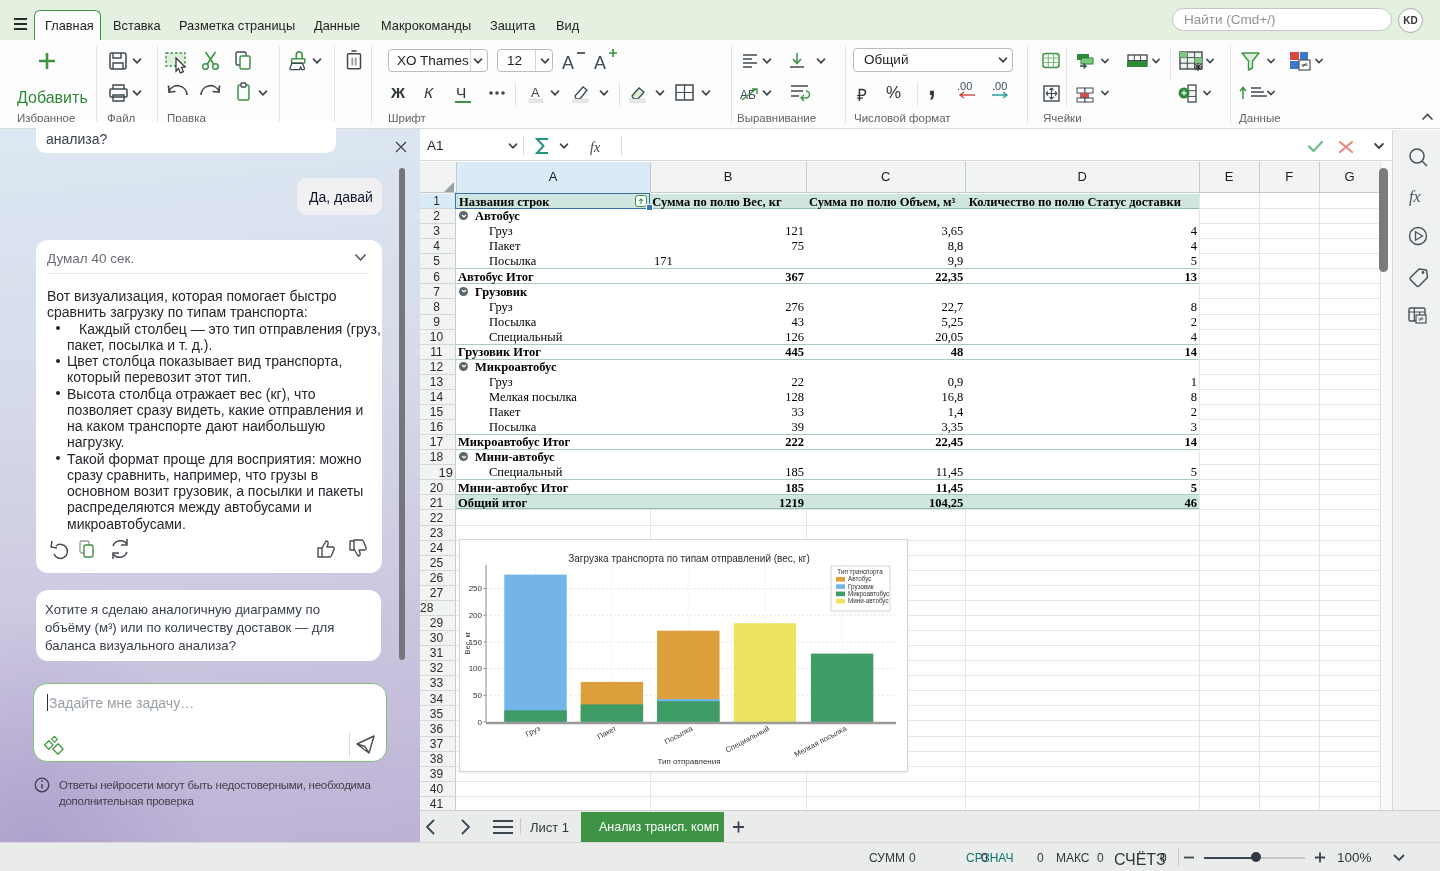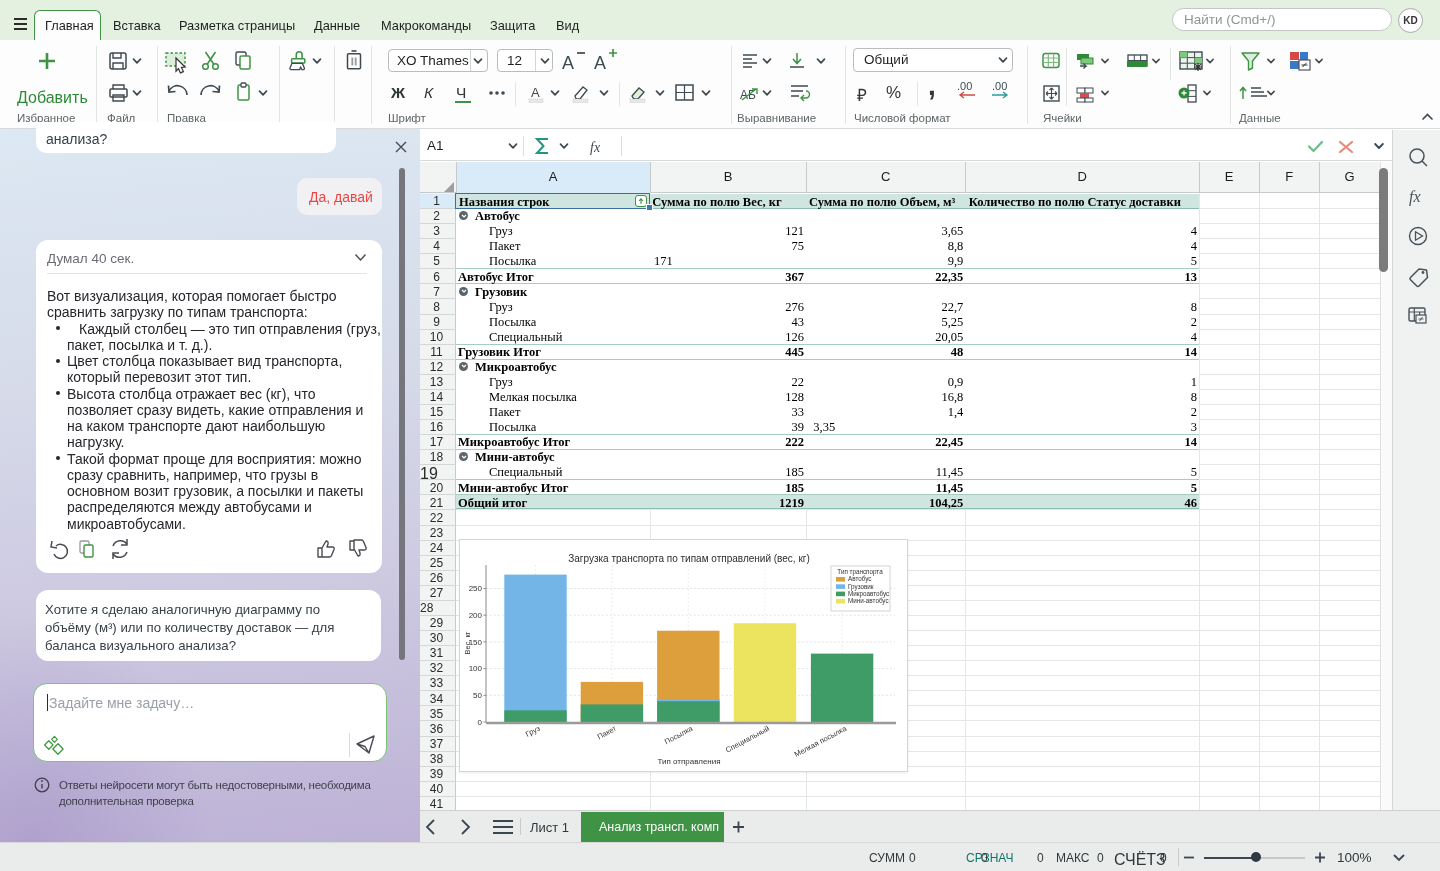--- a/index.html
+++ b/index.html
@@ -116,21 +116,21 @@
 <div class="txt" style="left:420px;top:390.10999999999996px;width:33px;text-align:center;font-size:12px;color:#2a2a2a;">14</div>
 <div class="abs" style="left:420px;top:403.97999999999996px;width:36px;height:1px;background:#d4d7d8;"></div>
 <div class="txt" style="left:420px;top:405.18px;width:33px;text-align:center;font-size:12px;color:#2a2a2a;">15</div>
 <div class="abs" style="left:420px;top:419.05px;width:36px;height:1px;background:#d4d7d8;"></div>
 <div class="txt" style="left:420px;top:420.25px;width:33px;text-align:center;font-size:12px;color:#2a2a2a;">16</div>
 <div class="abs" style="left:420px;top:434.12px;width:36px;height:1px;background:#d4d7d8;"></div>
 <div class="txt" style="left:420px;top:435.32px;width:33px;text-align:center;font-size:12px;color:#2a2a2a;">17</div>
 <div class="abs" style="left:420px;top:449.19px;width:36px;height:1px;background:#d4d7d8;"></div>
 <div class="txt" style="left:420px;top:450.39px;width:33px;text-align:center;font-size:12px;color:#2a2a2a;">18</div>
 <div class="abs" style="left:420px;top:464.26px;width:36px;height:1px;background:#d4d7d8;"></div>
-<div class="txt" style="left:420px;top:465.46px;width:33px;text-align:left;font-size:16px;color:#2a2a2a;">19</div>
+<div class="txt" style="left:420px;top:465.46px;width:33px;text-align:right;font-size:13px;color:#2a2a2a;">19</div>
 <div class="abs" style="left:420px;top:479.33px;width:36px;height:1px;background:#d4d7d8;"></div>
 <div class="txt" style="left:420px;top:480.53px;width:33px;text-align:center;font-size:12px;color:#2a2a2a;">20</div>
 <div class="abs" style="left:420px;top:494.4px;width:36px;height:1px;background:#d4d7d8;"></div>
 <div class="txt" style="left:420px;top:495.59999999999997px;width:33px;text-align:center;font-size:12px;color:#2a2a2a;">21</div>
 <div class="abs" style="left:420px;top:509.46999999999997px;width:36px;height:1px;background:#d4d7d8;"></div>
 <div class="txt" style="left:420px;top:510.67px;width:33px;text-align:center;font-size:12px;color:#2a2a2a;">22</div>
 <div class="abs" style="left:420px;top:524.5400000000001px;width:36px;height:1px;background:#d4d7d8;"></div>
 <div class="txt" style="left:420px;top:525.74px;width:33px;text-align:center;font-size:12px;color:#2a2a2a;">23</div>
 <div class="abs" style="left:420px;top:539.61px;width:36px;height:1px;background:#d4d7d8;"></div>
 <div class="txt" style="left:420px;top:540.8100000000001px;width:33px;text-align:center;font-size:12px;color:#2a2a2a;">24</div>
@@ -292,21 +292,21 @@
 <div class="txt srf" style="left:489px;top:390.10999999999996px;">Мелкая посылка</div>
 <div class="txt srf" style="left:654px;top:390.10999999999996px;width:150px;text-align:right;">128</div>
 <div class="txt srf" style="left:813.3px;top:390.10999999999996px;width:150px;text-align:right;">16,8</div>
 <div class="txt srf" style="left:1047px;top:390.10999999999996px;width:150px;text-align:right;">8</div>
 <div class="txt srf" style="left:489px;top:405.18px;">Пакет</div>
 <div class="txt srf" style="left:654px;top:405.18px;width:150px;text-align:right;">33</div>
 <div class="txt srf" style="left:813.3px;top:405.18px;width:150px;text-align:right;">1,4</div>
 <div class="txt srf" style="left:1047px;top:405.18px;width:150px;text-align:right;">2</div>
 <div class="txt srf" style="left:489px;top:420.25px;">Посылка</div>
 <div class="txt srf" style="left:654px;top:420.25px;width:150px;text-align:right;">39</div>
-<div class="txt srf" style="left:813.3px;top:420.25px;width:150px;">3,35</div>
+<div class="txt srf" style="left:813.3px;top:420.25px;width:150px;text-align:right;">3,35</div>
 <div class="txt srf" style="left:1047px;top:420.25px;width:150px;text-align:right;">3</div>
 <div class="txt srfb" style="left:458px;top:435.32px;">Микроавтобус Итог</div>
 <div class="txt srfb" style="left:654px;top:435.32px;width:150px;text-align:right;">222</div>
 <div class="txt srfb" style="left:813.3px;top:435.32px;width:150px;text-align:right;">22,45</div>
 <div class="txt srfb" style="left:1047px;top:435.32px;width:150px;text-align:right;">14</div>
 <div class="txt srfb" style="left:475px;top:450.39px;">Мини-автобус</div>
 <div class="abs" style="left:459px;top:452.39px;width:9px;height:9px;border-radius:50%;background:#5b666c;"></div>
 <svg class="abs" style="left:460.5px;top:453.89px;" width="6" height="6" viewBox="0 0 6 6">
     <path d="M1 2l2 2 2-2" stroke="#fff" stroke-width="1.2" fill="none"></path>
   </svg>
@@ -400,21 +400,21 @@
 <div class="abs" style="left:1204px;top:856.5px;width:101px;height:2px;background:#c6c8c8;"></div>
 <div class="abs" style="left:1204px;top:856.5px;width:52px;height:2px;background:#3c4650;"></div>
 <div class="abs" style="left:1251px;top:852px;width:10px;height:10px;border-radius:50%;background:#2f3a44;"></div>
 <div class="abs" style="left:0;top:129px;width:420px;height:713px;background:radial-gradient(ellipse 60% 45% at 8% 100%,rgba(148,128,188,0.38),rgba(148,128,188,0) 70%),linear-gradient(175deg,#dce8f3 0%,#d6dbe9 35%,#cdc9e1 65%,#bdb2d6 100%);"></div>
 <div class="abs" style="left:35.5px;top:122px;width:300px;height:31px;background:#fff;border-radius:0 0 10px 10px;"></div>
 <div class="txt" style="left:46px;top:131px;font-size:14px;color:#39404a;">анализа?</div>
 <svg class="abs" style="left:394px;top:140px;" width="14" height="14" viewBox="0 0 14 14">
     <path d="M2 2l10 10M12 2L2 12" stroke="#4a4a52" stroke-width="1.4"></path>
   </svg>
 <div class="abs" style="left:297px;top:178px;width:85px;height:37px;background:#f1f1f3;border-radius:10px;"></div>
-<div class="txt" style="left:309px;top:189px;font-size:14px;color:#ef4444;">Да, давай</div>
+<div class="txt" style="left:309px;top:189px;font-size:14px;color:#0f172a;">Да, давай</div>
 <div class="abs" style="left:36px;top:240px;width:346px;height:333px;background:#fff;border-radius:12px;"></div>
 <div class="txt" style="left:47px;top:251px;font-size:13.5px;color:#6b6b75;">Думал 40 сек.</div>
 <svg class="abs" style="left:354px;top:253px;" width="13" height="9" viewBox="0 0 13 9">
     <path d="M1.5 1.5L6.5 7l5-5.5" stroke="#4a4a52" stroke-width="1.4" fill="none"></path>
   </svg>
 <div class="abs" style="left:47px;top:272.5px;width:320px;height:1px;background:#e4e4e9;"></div>
 <div class="txt" style="left:47px;top:288.0px;font-size:14px;color:#26262c;">Вот визуализация, которая помогает быстро</div>
 <div class="txt" style="left:47px;top:304.25px;font-size:14px;color:#26262c;">сравнить загрузку по типам транспорта:</div>
 <div class="txt" style="left:67px;top:320.5px;font-size:14px;color:#26262c;margin-left:12px;">Каждый столбец — это тип отправления (груз,</div>
 <div class="abs" style="left:56px;top:326.0px;width:4px;height:4px;border-radius:50%;background:#26262c;"></div>

